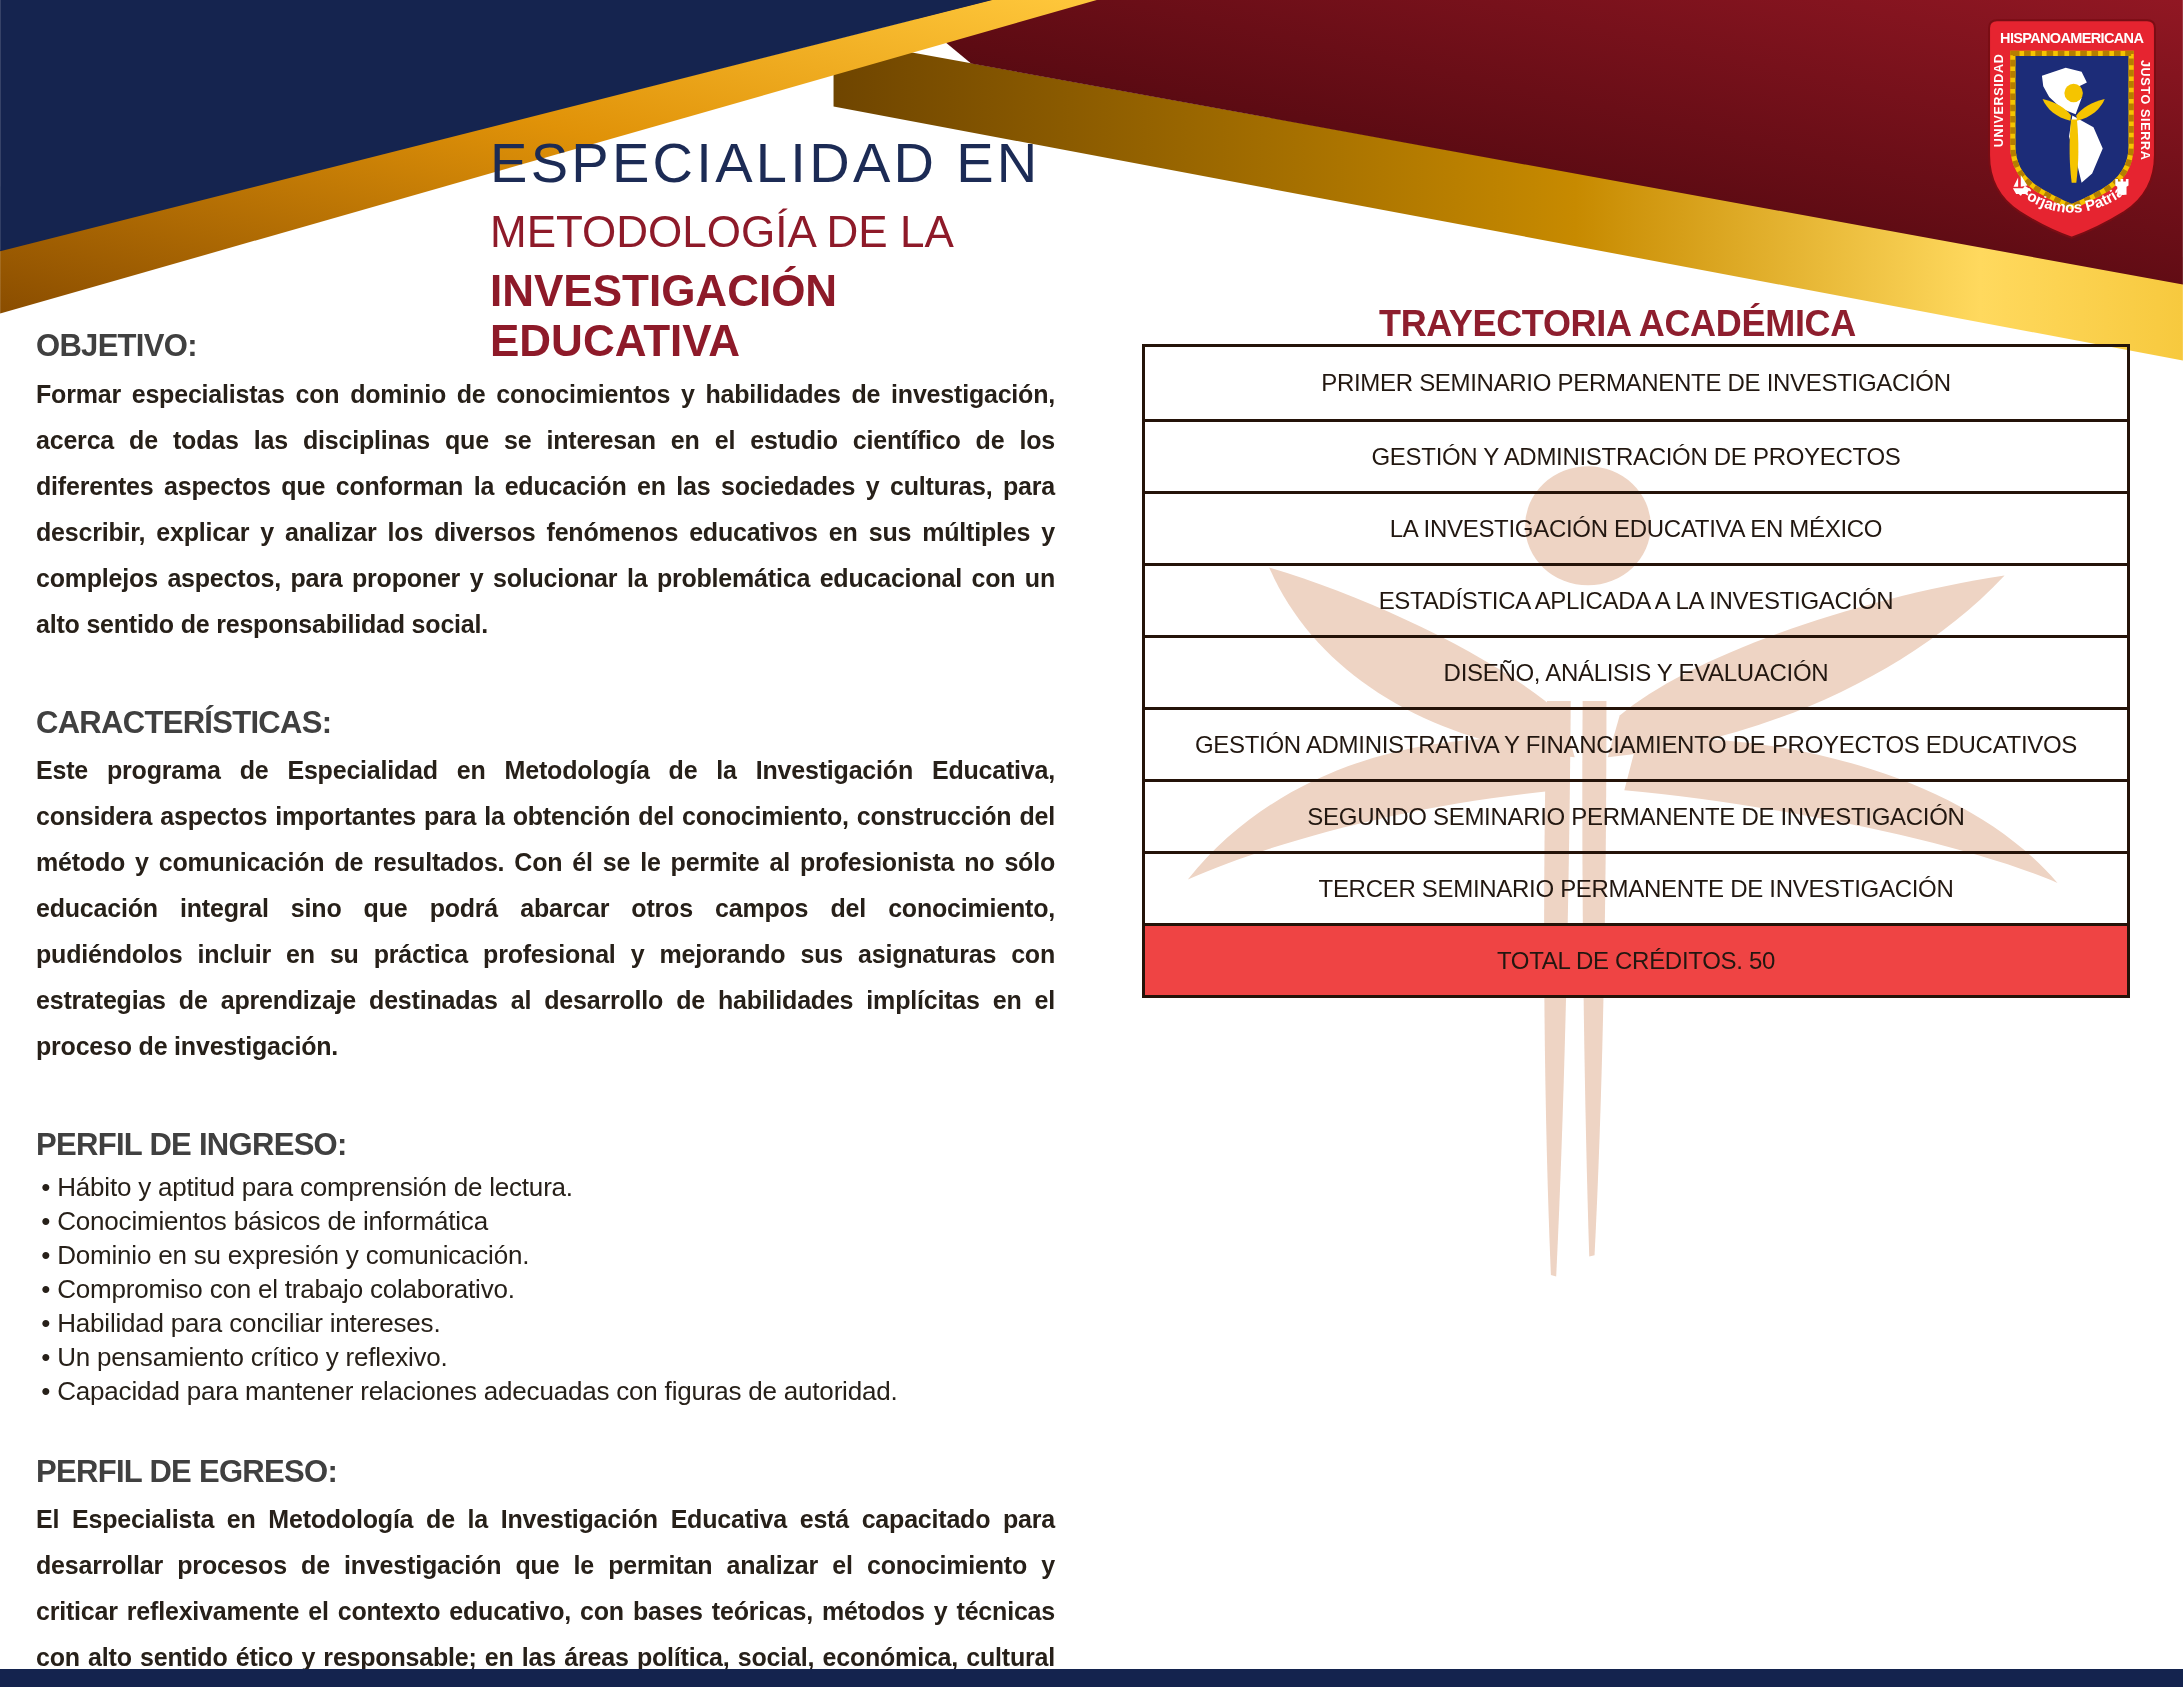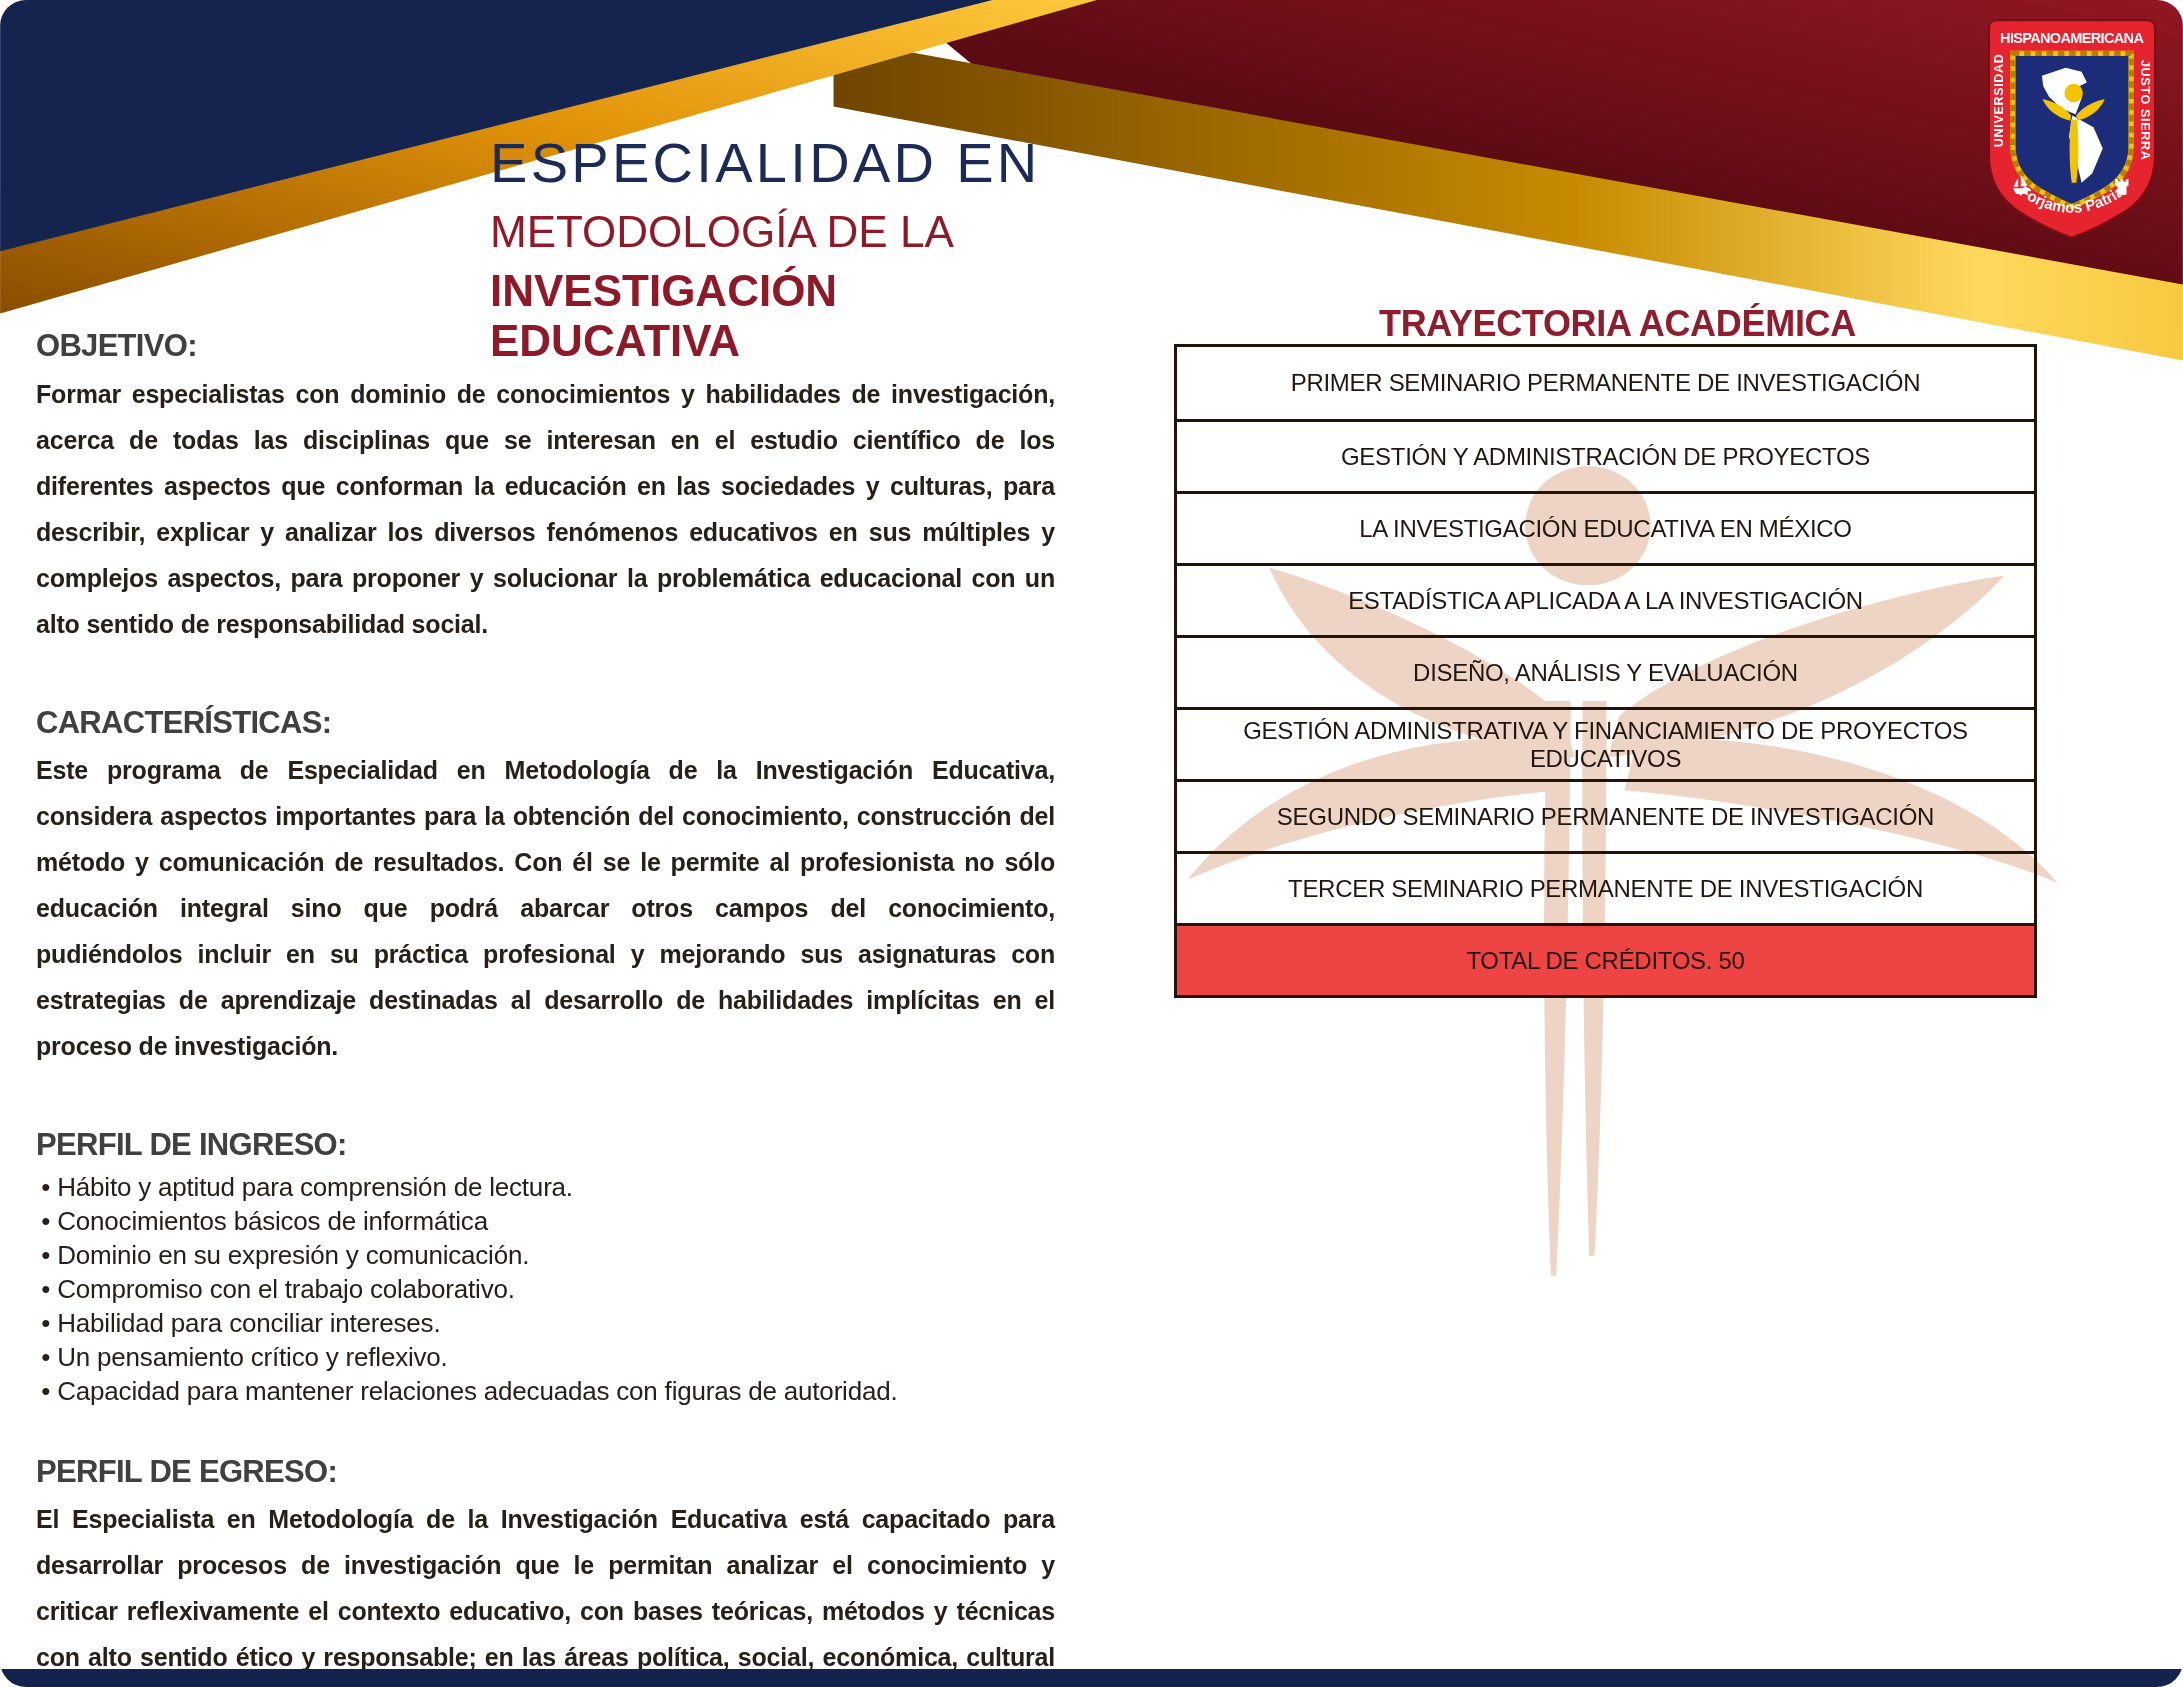--- a/index.html
+++ b/index.html
@@ -1,18 +1,18 @@
 <!DOCTYPE html>
 <html style="font-size:10.6px"><head>
 <meta charset="utf-8">
 <style>
   html,body { margin:0; padding:0; background:#ffffff; }
   .page {
     position:relative; width:2183px; height:1687px; background:#ffffff;
-    overflow:hidden; font-family:"Liberation Sans", sans-serif;border-radius:26px;
+    overflow:hidden; font-family:"Liberation Sans", sans-serif;
   }
   .header-svg { position:absolute; left:0; top:0; z-index:2; }
 
   .title-block { position:absolute; left:490px; top:130px; width:595px; z-index:3; }
   .title-l1 { font-size:56px; font-weight:400; color:#1c2b55; letter-spacing:3.3px; }
   .title-l2 { font-size:44px; font-weight:normal; color:#8e1a29; margin-top:12px; letter-spacing:0; }
   .title-l3 { font-size:44px; font-weight:bold; color:#8e1a29; margin-top:9.3px; letter-spacing:0; }
 
   .left-col { position:absolute; left:36px; top:328px; width:1019px; color:#272019; z-index:3; }
   .sec-h { font-size:31px; font-weight:bold; color:#404040; letter-spacing:-0.7px; margin:0 0 6.6px 0; }
@@ -20,21 +20,21 @@
   .sec-p.last { margin-bottom:0; }
   ul.bullets { list-style:none; margin:4px 0 46px 0; padding:0; }
   ul.bullets li { font-size:26px; line-height:34px; letter-spacing:-0.2px; padding-left:5.3px; }
   ul.bullets li::before { content:"• "; }
 
   .tray-h { position:absolute; left:1174px; top:303px; width:887px; text-align:center;
             font-size:36px; font-weight:bold; color:#8e1e2e; z-index:3; letter-spacing:-0.3px; }
 
   .watermark { position:absolute; left:1125px; top:423px; z-index:1; }
 
-  .course-table { position:absolute; left:1174px; top:344px; width:863px;
+  .course-table { position:absolute; left:1142px; top:344px; width:988px;
                   border:3.3px solid #241309; box-sizing:border-box; z-index:2; }
   .course-row { height:72px; border-top:3.3px solid #241309; display:flex; align-items:center;
                 justify-content:center; font-size:24px; color:#221710; text-align:center;
                 letter-spacing:-0.3px; padding:0 13.2px; box-sizing:border-box; }
   .rows-host .course-row:first-of-type { border-top:none; }
   .course-row.total { background:#ef4444; }
 
   .bottom-bar { position:absolute; left:0; top:1669px; width:2183px; height:18.5px; background:#14234e; z-index:4; }
 
   .logo-svg { position:absolute; left:1981px; top:14.6px; z-index:5; }

